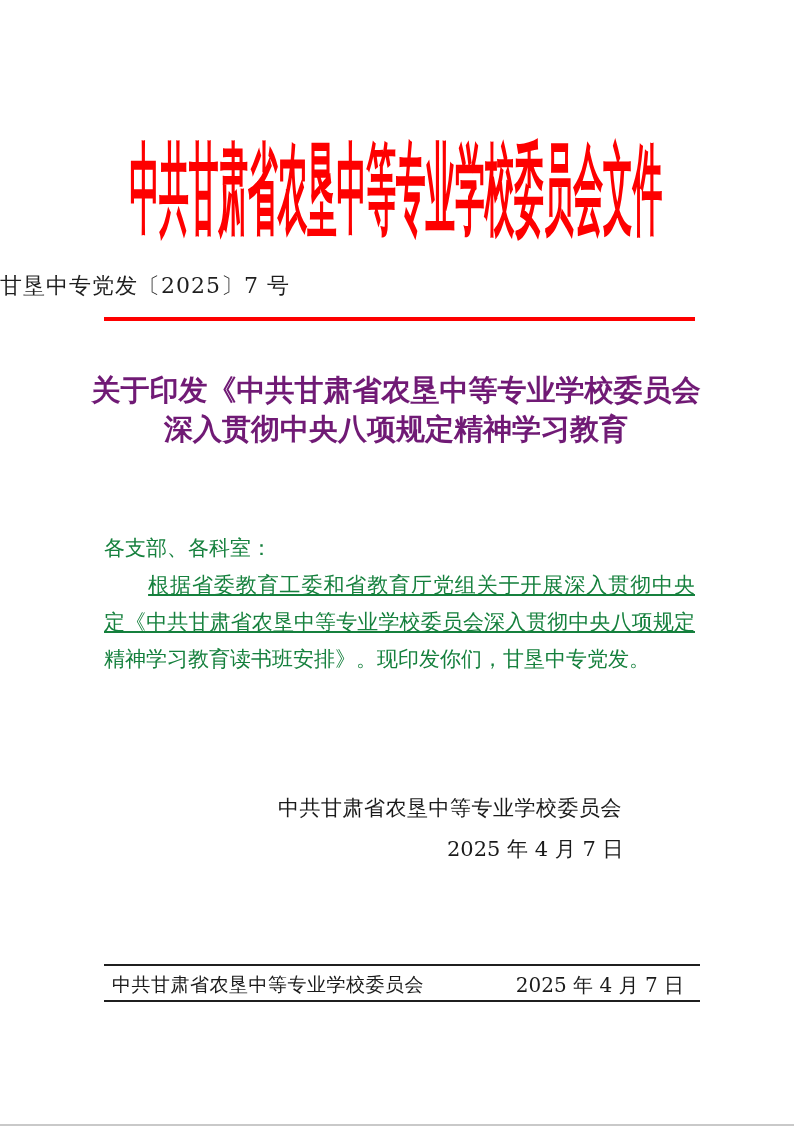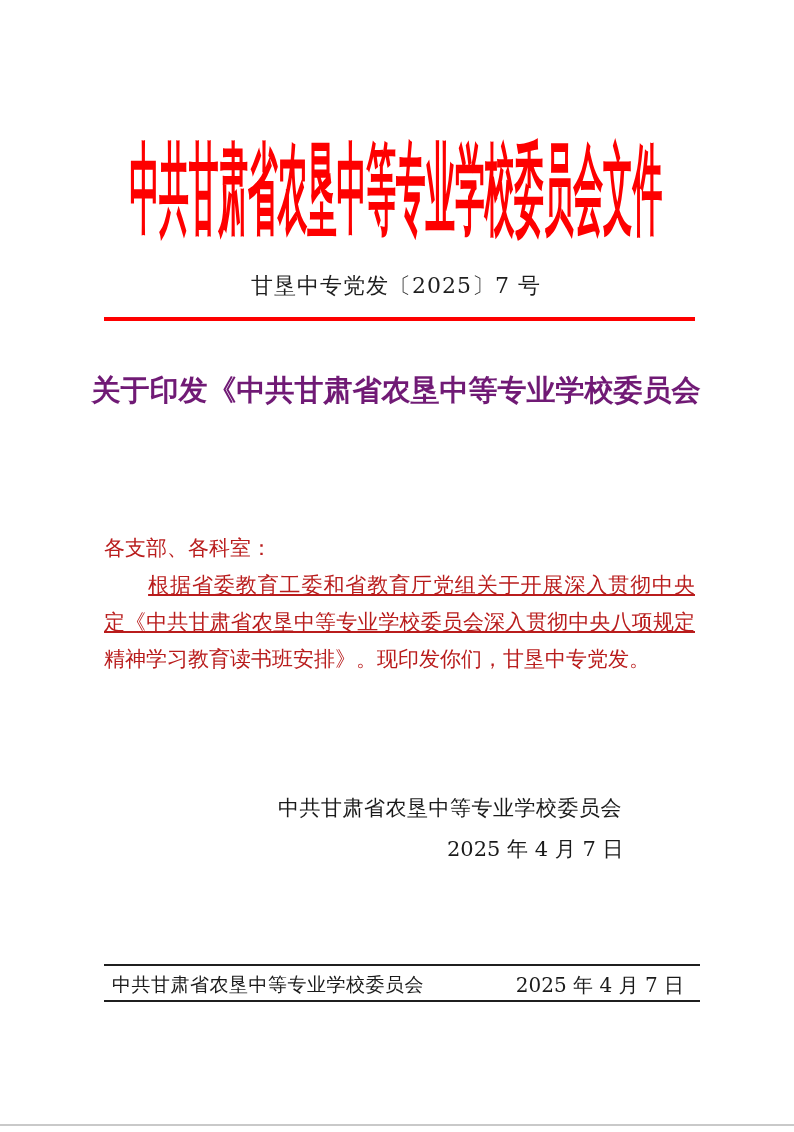--- a/index.html
+++ b/index.html
@@ -6,27 +6,27 @@
   body{width:794px;height:1132px;overflow:hidden;position:relative;
        font-family:"DejaVu Serif","Liberation Serif",serif;color:#1a1a1a;}
   .page{position:absolute;left:0;top:0;width:791px;height:1124px;background:#ffffff;
         border-right:2px solid #c9c9c9;border-bottom:2px solid #c9c9c9;padding-left:28px;}
   
   .banner{position:absolute;top:144px;left:0;width:792px;height:92px;
           display:flex;align-items:center;justify-content:center;overflow:visible;}
   .banner span{display:inline-block;white-space:nowrap;line-height:1;
           font-size:29px;font-weight:bold;color:#fe0000;
           transform:scale(1.02,3.4);transform-origin:center center;}
-  .doc-number{position:absolute;top:271px;left:0;width:792px;text-align:center;
+  .doc-number{position:absolute;top:271px;left:0;width:792px;
           font-size:22px;letter-spacing:1px;color:#1f1f1f;}
   .red-rule{position:absolute;top:317px;left:104px;width:591px;height:4px;background:#fe0000;}
   .title{position:absolute;top:371px;left:0;width:792px;text-align:center;
           font-size:29px;font-weight:bold;line-height:39px;color:#701a75;}
   .body-block{position:absolute;top:530px;left:104px;width:591px;
-          font-size:21px;line-height:37px;color:#b91c1c;}
+          font-size:21px;line-height:37px;color:#15803d;}
   .body-block .just{text-align:justify;text-align-last:justify;text-decoration:underline;}
   .body-block .indent{text-indent:2.1em;}
   .sig-org{position:absolute;top:794px;left:278px;font-size:21px;letter-spacing:0.5px;}
   .sig-date{position:absolute;top:835px;left:447px;font-size:21px;}
   .footer-rule{position:absolute;left:104px;width:596px;height:2px;background:#1f1f1f;}
   .footer-rule.top{top:964px;}
   .footer-rule.bottom{top:1000px;}
   .footer-row{position:absolute;top:971px;left:104px;width:596px;height:28px;
           display:flex;justify-content:space-between;align-items:center;
           box-sizing:border-box;padding-left:8px;padding-right:16px;}
@@ -41,20 +41,21 @@
   <div class="banner">
     <span>中共甘肃省农垦中等专业学校委员会文件</span>
   </div>
 
   <div class="doc-number">甘垦中专党发〔2025〕7 号</div>
 
   <div class="red-rule"></div>
 
   <div class="title">
     <div>关于印发《中共甘肃省农垦中等专业学校委员会</div>
+    <div>深入贯彻中央八项规定精神学习教育</div>
   </div>
 
   <div class="body-block">
     <div>各支部、各科室：</div>
     <div class="just indent">根据省委教育工委和省教育厅党组关于开展深入贯彻中央</div>
     <div class="just">定《中共甘肃省农垦中等专业学校委员会深入贯彻中央八项规定</div>
     <div>精神学习教育读书班安排》。现印发你们，甘垦中专党发。</div>
   </div>
 
   <div class="sig-org">中共甘肃省农垦中等专业学校委员会</div>

